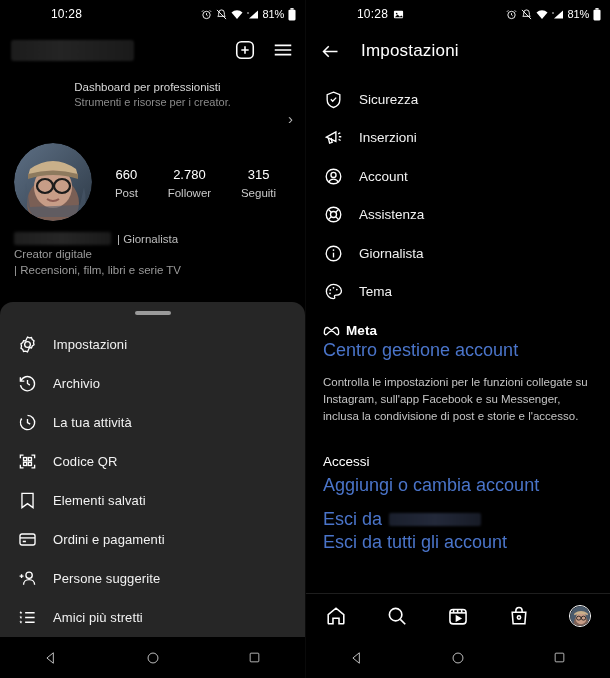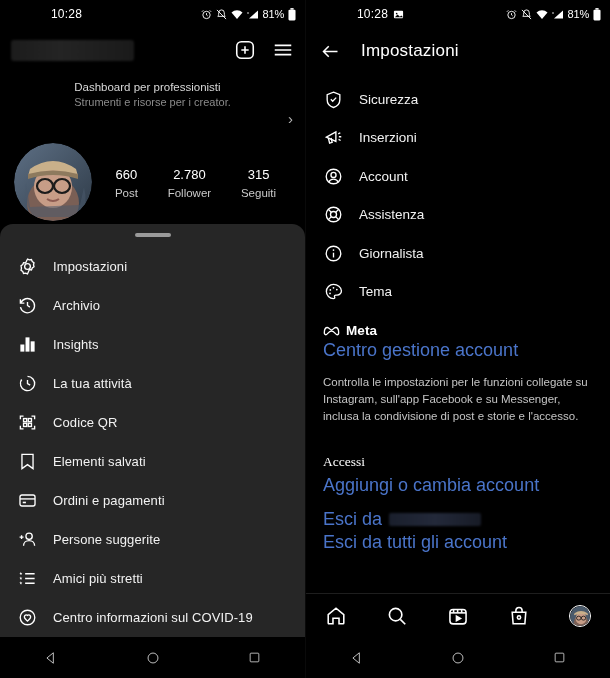--- a/index.html
+++ b/index.html
@@ -94,21 +94,21 @@
   .meta-name { font-size: 13.5px; font-weight: bold; letter-spacing: .1px; }
   .link {
     color: #4a74c9; font-size: 18px; line-height: 24px; display: block;
     filter: blur(.35px);
   }
   .meta-desc {
     color: #c4c4c4; font-size: 11.5px; line-height: 17px; margin-top: 12px;
     filter: blur(.5px);
   }
   .accessi-block { padding: 26px 17px 0 17px; }
-  .accessi-title { color: #fff; font-size: 13.5px; line-height: 22px; font-family: Liberation Serif, serif; }
+  .accessi-title { color: #fff; font-size: 13.5px; line-height: 22px; }
   .logout-row { display: flex; align-items: center; gap: 7px; line-height: 24px; margin-top: 12px;}
   .logout-redacted {
     width: 92px; height: 13px; border-radius: 2px;
     background: linear-gradient(90deg,#1a1f2c,#23293a,#171b26); filter: blur(1.3px);
   }
 
   
   .tabbar {
     position: absolute; left: 0; right: 0; bottom: 41px; height: 44px;
     display: flex; align-items: center; justify-content: space-around;
@@ -263,30 +263,20 @@
         <span class="mi-ic">
             <svg width="19" height="19" viewBox="0 0 24 24" fill="none" stroke="#fff" stroke-width="1.7">
               <path d="M3.5 9a9 9 0 1 1-.4 5"></path>
               <path d="M3 4v5h5"></path>
               <path d="M12 7.5V12l3 2"></path>
             </svg>
           </span>
         <span class="mi-lbl">Archivio</span>
       </div>
 
-      <div class="menu-item">
-        <span class="mi-ic">
-            <svg width="19" height="19" viewBox="0 0 24 24" fill="#fff">
-              <rect x="3" y="12" width="5" height="9"></rect>
-              <rect x="9.5" y="3" width="5" height="18"></rect>
-              <rect x="16" y="8" width="5" height="13"></rect>
-            </svg>
-          </span>
-        <span class="mi-lbl">Insights</span>
-      </div>
 
       <div class="menu-item">
         <span class="mi-ic">
             <svg width="19" height="19" viewBox="0 0 24 24" fill="none" stroke="#fff" stroke-width="1.7">
               <path d="M12 3a9 9 0 1 1-7.6 4.2"></path>
               <circle cx="3.2" cy="12" r=".9" fill="#fff" stroke="none"></circle>
               <circle cx="4.4" cy="8" r=".9" fill="#fff" stroke="none"></circle>
               <path d="M12 7.5V12l3.4 2"></path>
             </svg>
           </span>
@@ -342,29 +332,20 @@
             <svg width="19" height="19" viewBox="0 0 24 24" stroke="#fff" stroke-width="1.8" fill="none">
               <path d="M9 6h12M9 12h12M9 18h12"></path>
               <path d="M3.6 3.6l.5 1.4 1.4.1-1.1 1 .4 1.4-1.2-.8-1.2.8.4-1.4-1.1-1 1.4-.1z" fill="#fff" stroke="none"></path>
               <path d="M3.6 9.6l.5 1.4 1.4.1-1.1 1 .4 1.4-1.2-.8-1.2.8.4-1.4-1.1-1 1.4-.1z" fill="#fff" stroke="none"></path>
               <path d="M3.6 15.6l.5 1.4 1.4.1-1.1 1 .4 1.4-1.2-.8-1.2.8.4-1.4-1.1-1 1.4-.1z" fill="#fff" stroke="none"></path>
             </svg>
           </span>
         <span class="mi-lbl">Amici più stretti</span>
       </div>
 
-      <div class="menu-item">
-        <span class="mi-ic">
-            <svg width="19" height="19" viewBox="0 0 24 24" fill="none" stroke="#fff" stroke-width="1.7">
-              <circle cx="12" cy="12" r="9.2"></circle>
-              <path d="M8 11.5c0-2.2 2.3-3.6 4-2.2 1.7-1.4 4 0 4 2.2 0 2-2.3 3.4-4 5-1.7-1.6-4-3-4-5z"></path>
-            </svg>
-          </span>
-        <span class="mi-lbl">Centro informazioni sul COVID-19</span>
-      </div>
     </div>
 
     <div class="navbar">
       <span class="nb">
           <svg width="14" height="14" viewBox="0 0 24 24" fill="none" stroke="#bfbfbf" stroke-width="1.7">
             <path d="M16 3L5 12l11 9z"></path>
           </svg>
         </span>
       <span class="nb">
           <svg width="14" height="14" viewBox="0 0 24 24" fill="none" stroke="#bfbfbf" stroke-width="1.7">

